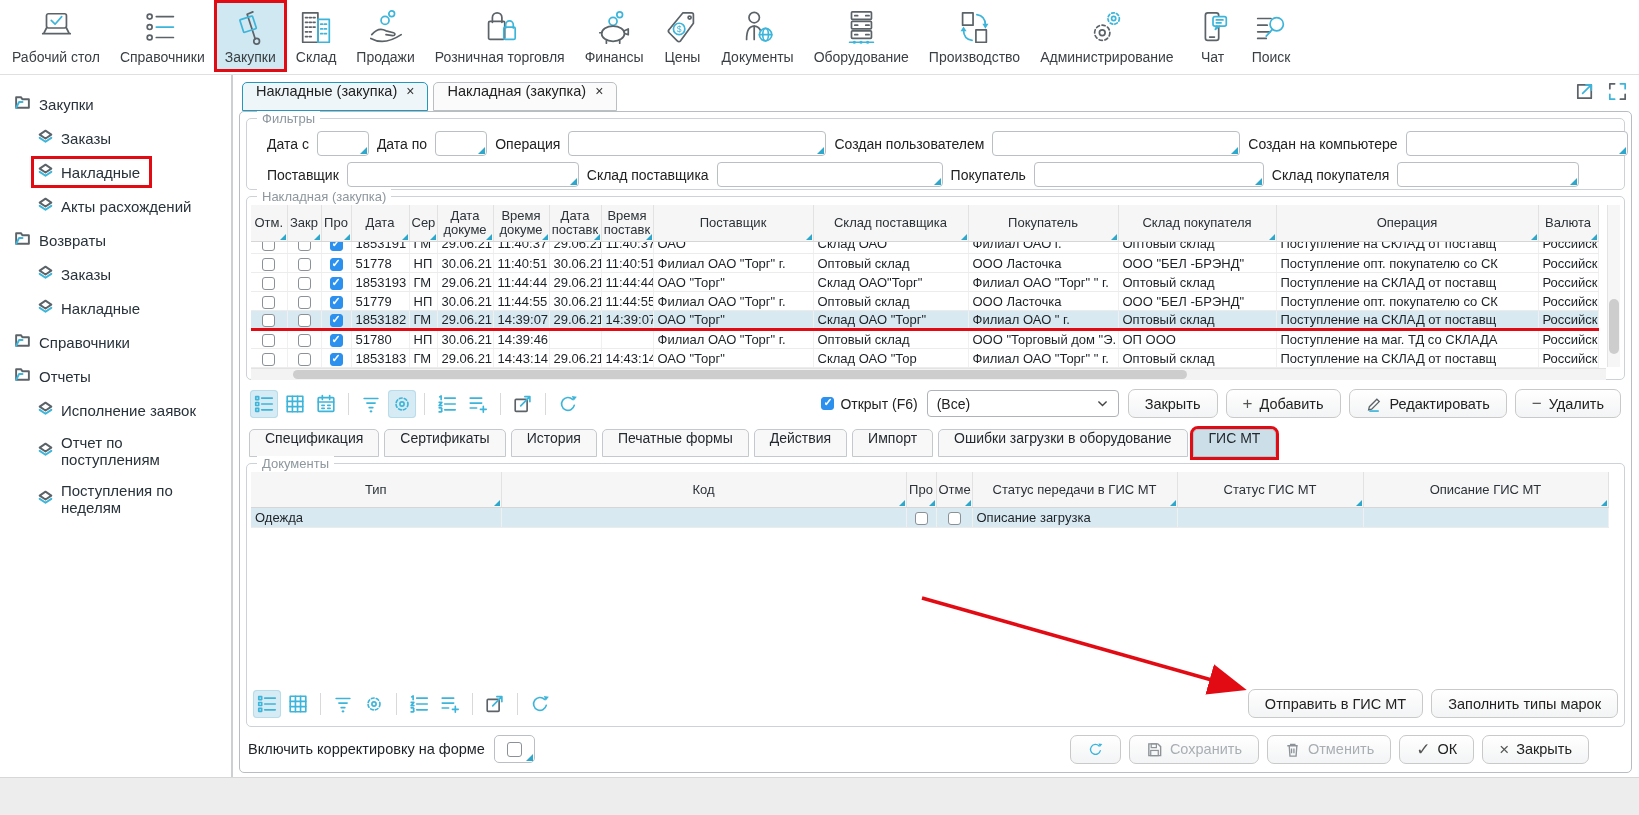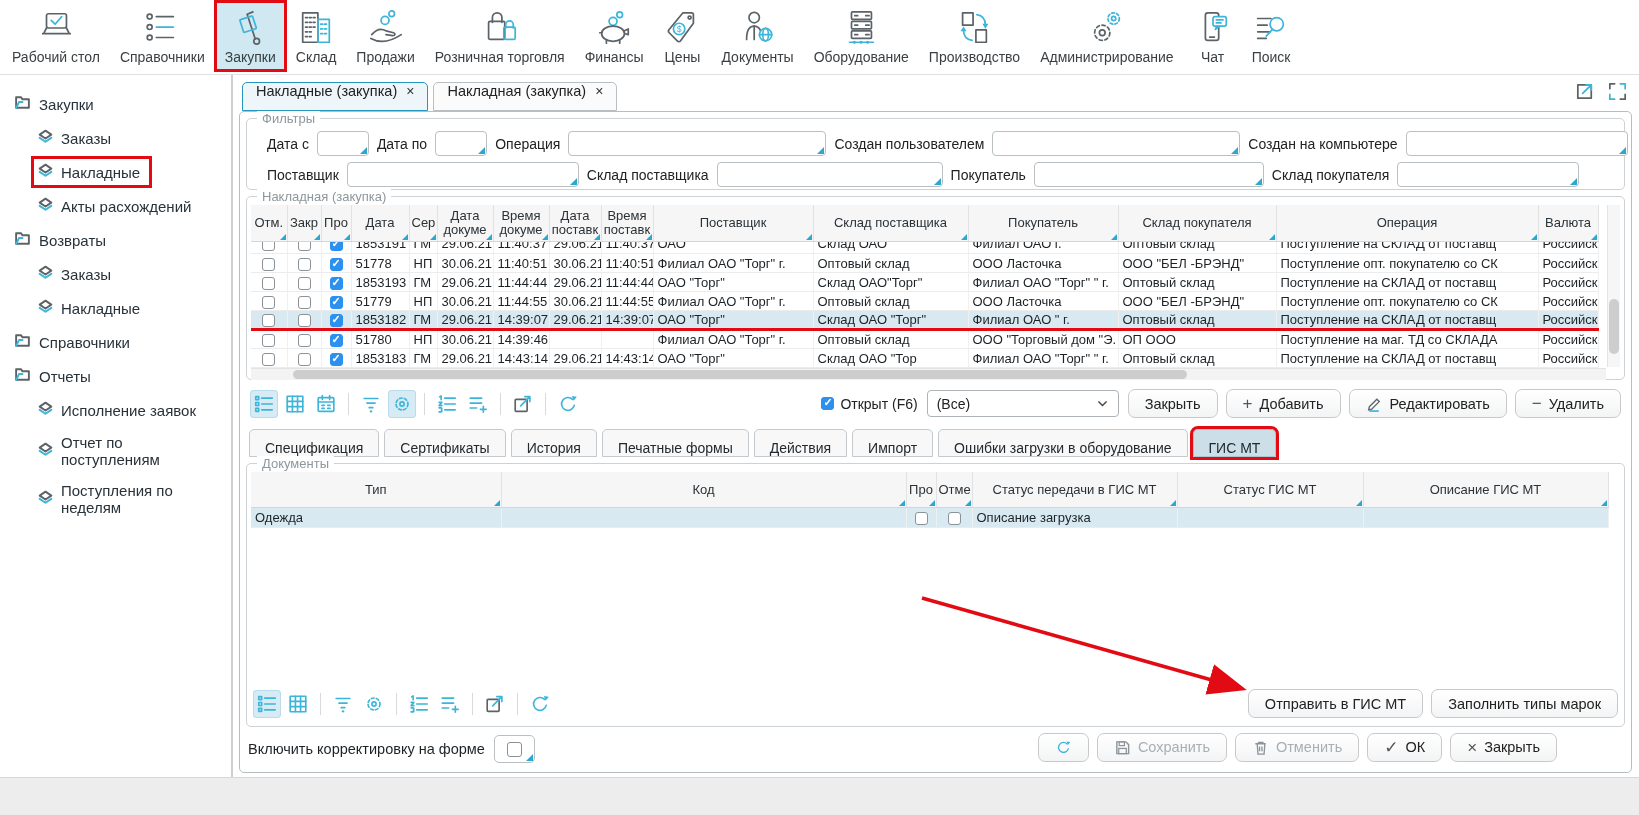--- a/index.html
+++ b/index.html
@@ -82,35 +82,35 @@
   .select svg { width:13px; height:13px; }
 
   .btn { display:inline-flex; align-items:center; justify-content:center; gap:7px; height:29px; padding:0 16px; background:linear-gradient(#ffffff,#f3f4f5); border:1px solid #c9c9c9; border-radius:7px; font-size:14.5px; color:#222; white-space:nowrap; cursor:default; }
   .btn.disabled { color:#a9aeb3; }
   .btn .tglyph { font-size:17px; color:#555; line-height:1; }
   .btn svg { width:17px; height:17px; }
   .btnrow { display:flex; gap:8px; }
 
   
   .dtabs { display:flex; align-items:flex-end; gap:5px; height:30px; padding:0 3px; }
-  .dtab { height:28px; display:flex; align-items:flex-end; padding:0 15px; border:1px solid #c3c9cc; border-radius:5px 5px 0 0; background:#f8f8f8; font-size:14px; color:#23292e; }
+  .dtab { height:28px; display:flex; align-items:flex-start; padding:0 15px; border:1px solid #c3c9cc; border-radius:5px 5px 0 0; background:#f8f8f8; font-size:14px; color:#23292e; }
   .dtab.active { background:#ccdfe8; border-color:#a9c8d4; }
 
   
   .docs { height:268px; padding:8px 4px 4px; display:flex; flex-direction:column; }
   .docspace { flex:1; }
   .docs .ttoolbar { padding:0 2px; }
 
   
-  .footer { display:flex; justify-content:space-between; height:34px; padding:0 4px 0 2px; }
+  .footer { display:flex; align-items:center; justify-content:space-between; height:34px; padding:0 4px 0 2px; }
   .fleft { display:flex; align-items:center; gap:9px; font-size:14.5px; color:#1d2226; }
   .corrbox { width:41px; height:28px; border:1px solid #b9bfc3; border-radius:5px; position:relative; display:flex; align-items:center; justify-content:center; }
   .corrbox::after { content:""; position:absolute; right:1px; bottom:1px; border-left:7px solid transparent; border-bottom:7px solid #2ea7cd; }
   .corrbox .cb { width:15px; height:15px; }
-  .fbtns { display:flex; gap:8px; margin-right:64px; }
+  .fbtns { display:flex; gap:8px; margin-right:32px; }
 
   .bottomstrip { height:38px; background:#ededee; border-top:1px solid #d7d7d7; }
 
   .arrow-overlay { position:absolute; left:0; top:0; width:1639px; height:815px; pointer-events:none; z-index:60; }
 </style>
 </head>
 <body>
 
 <div class="page">
 

